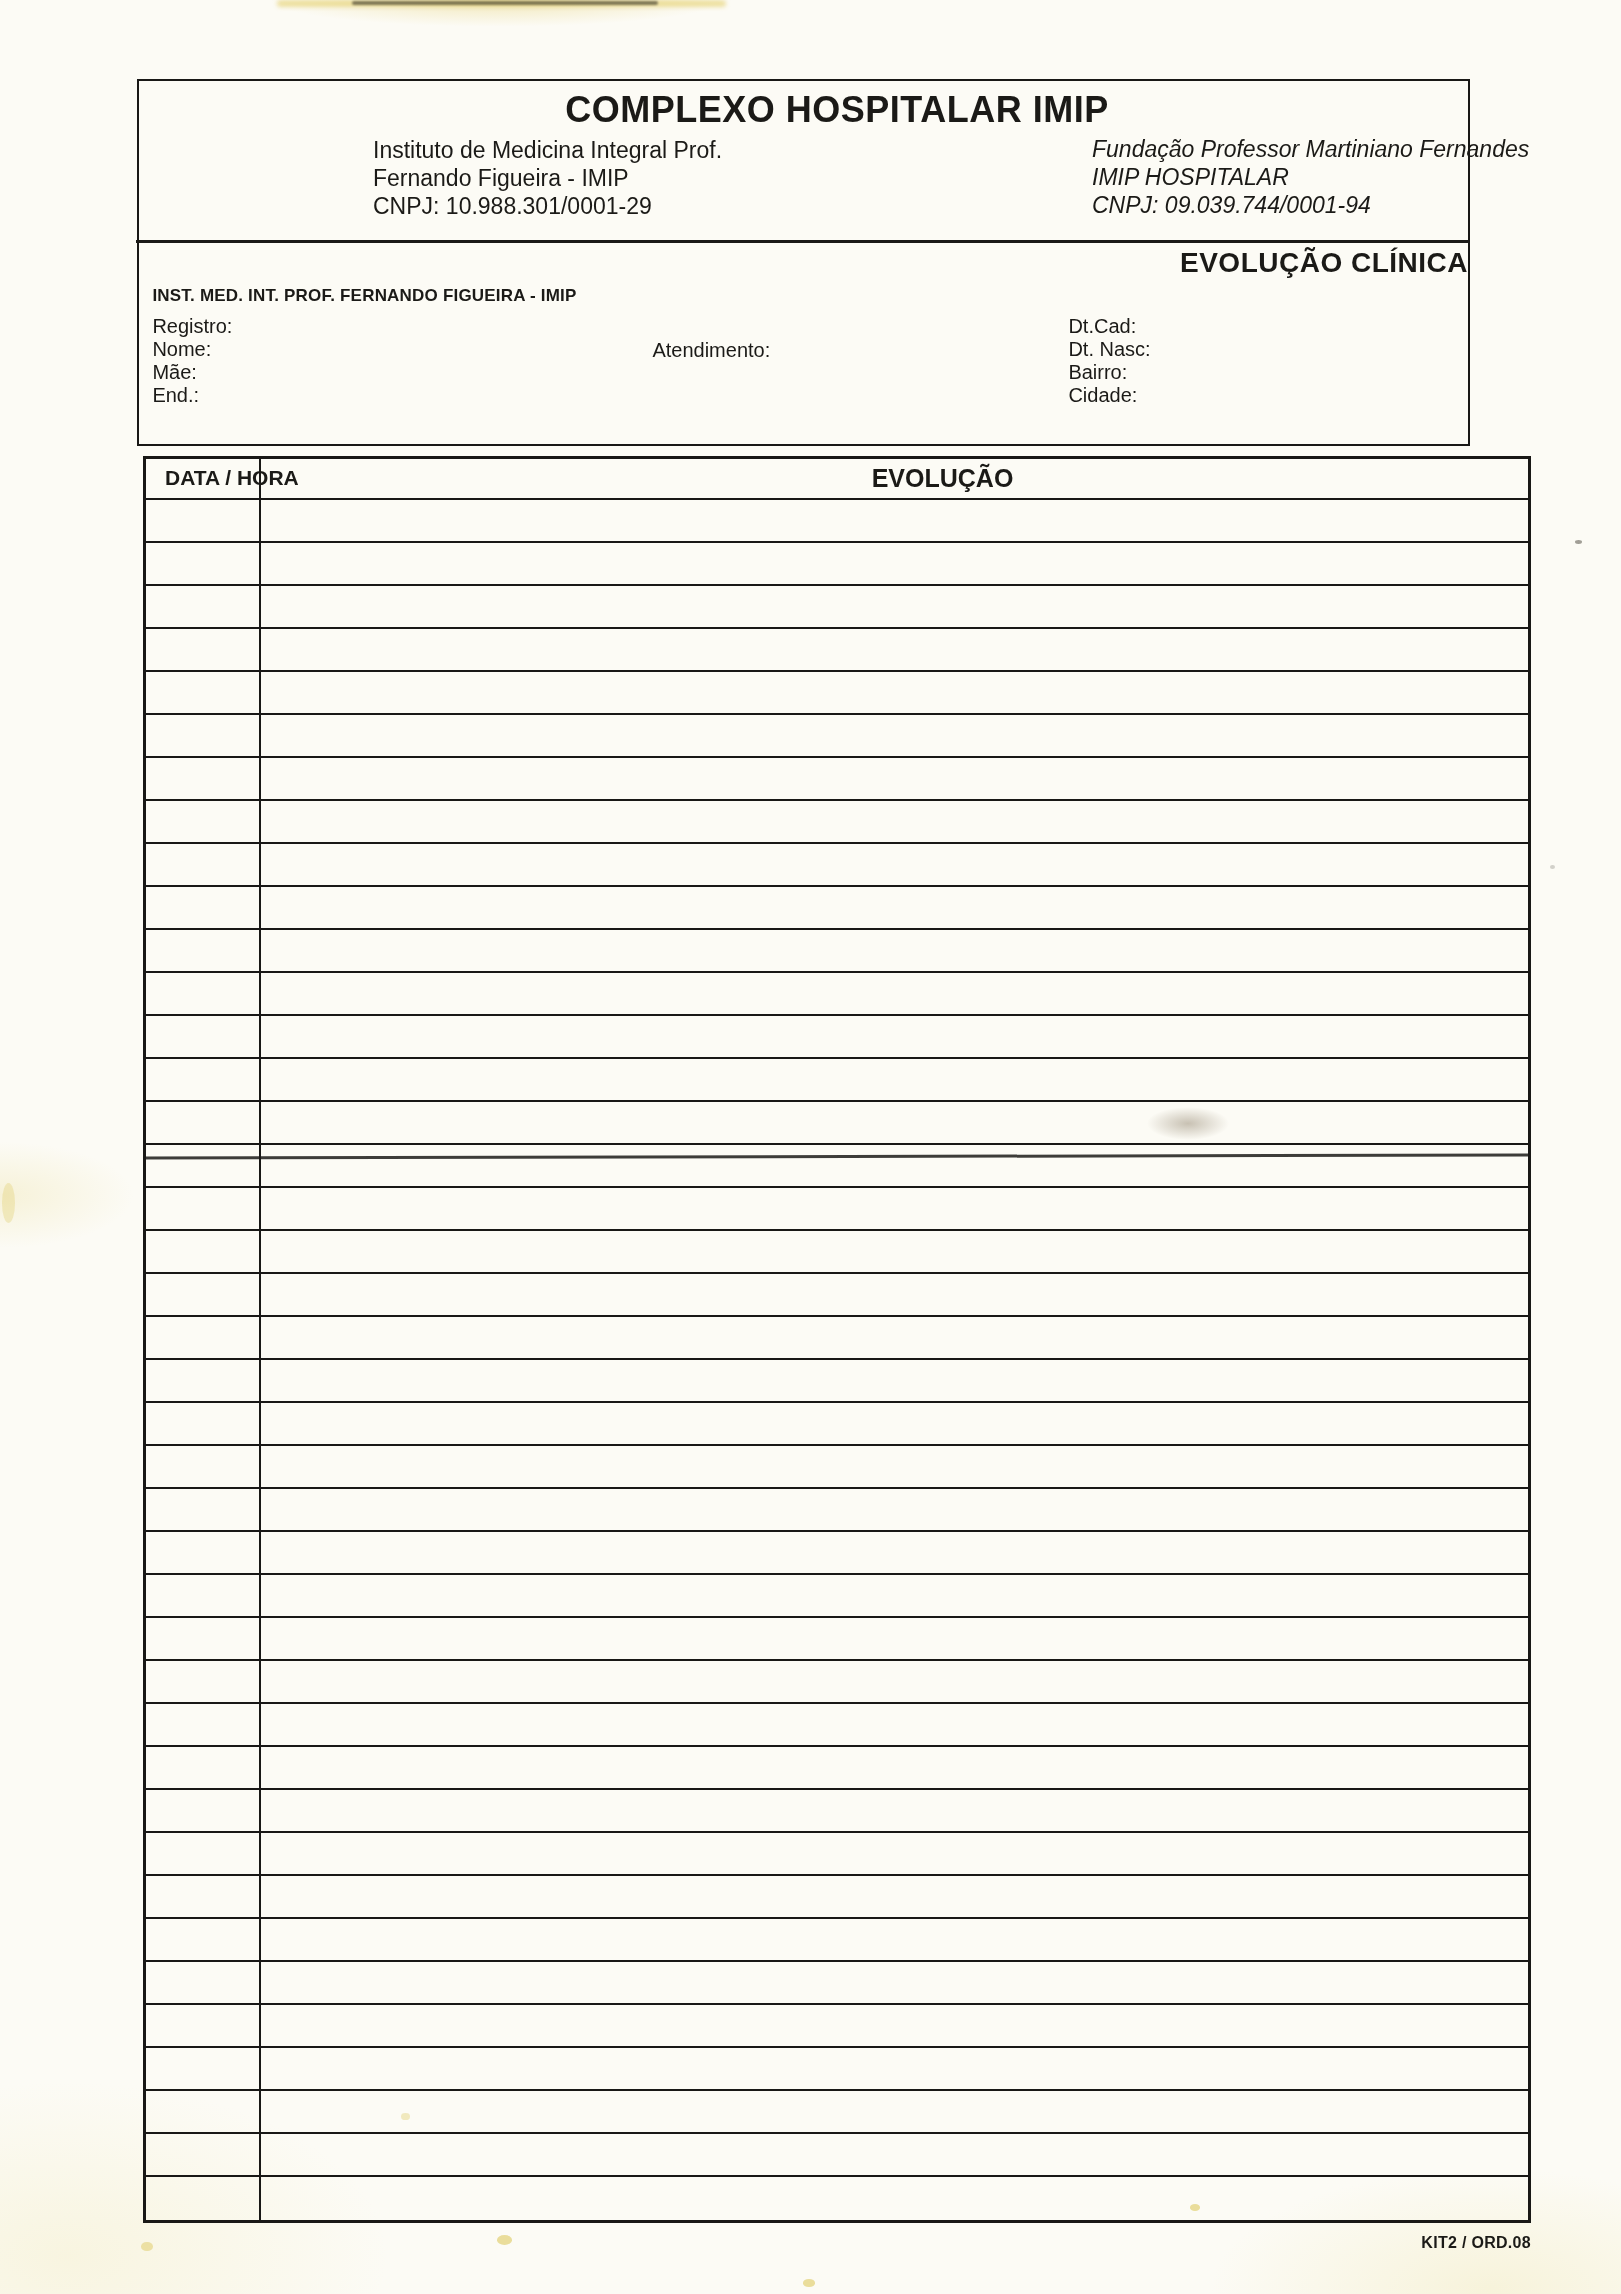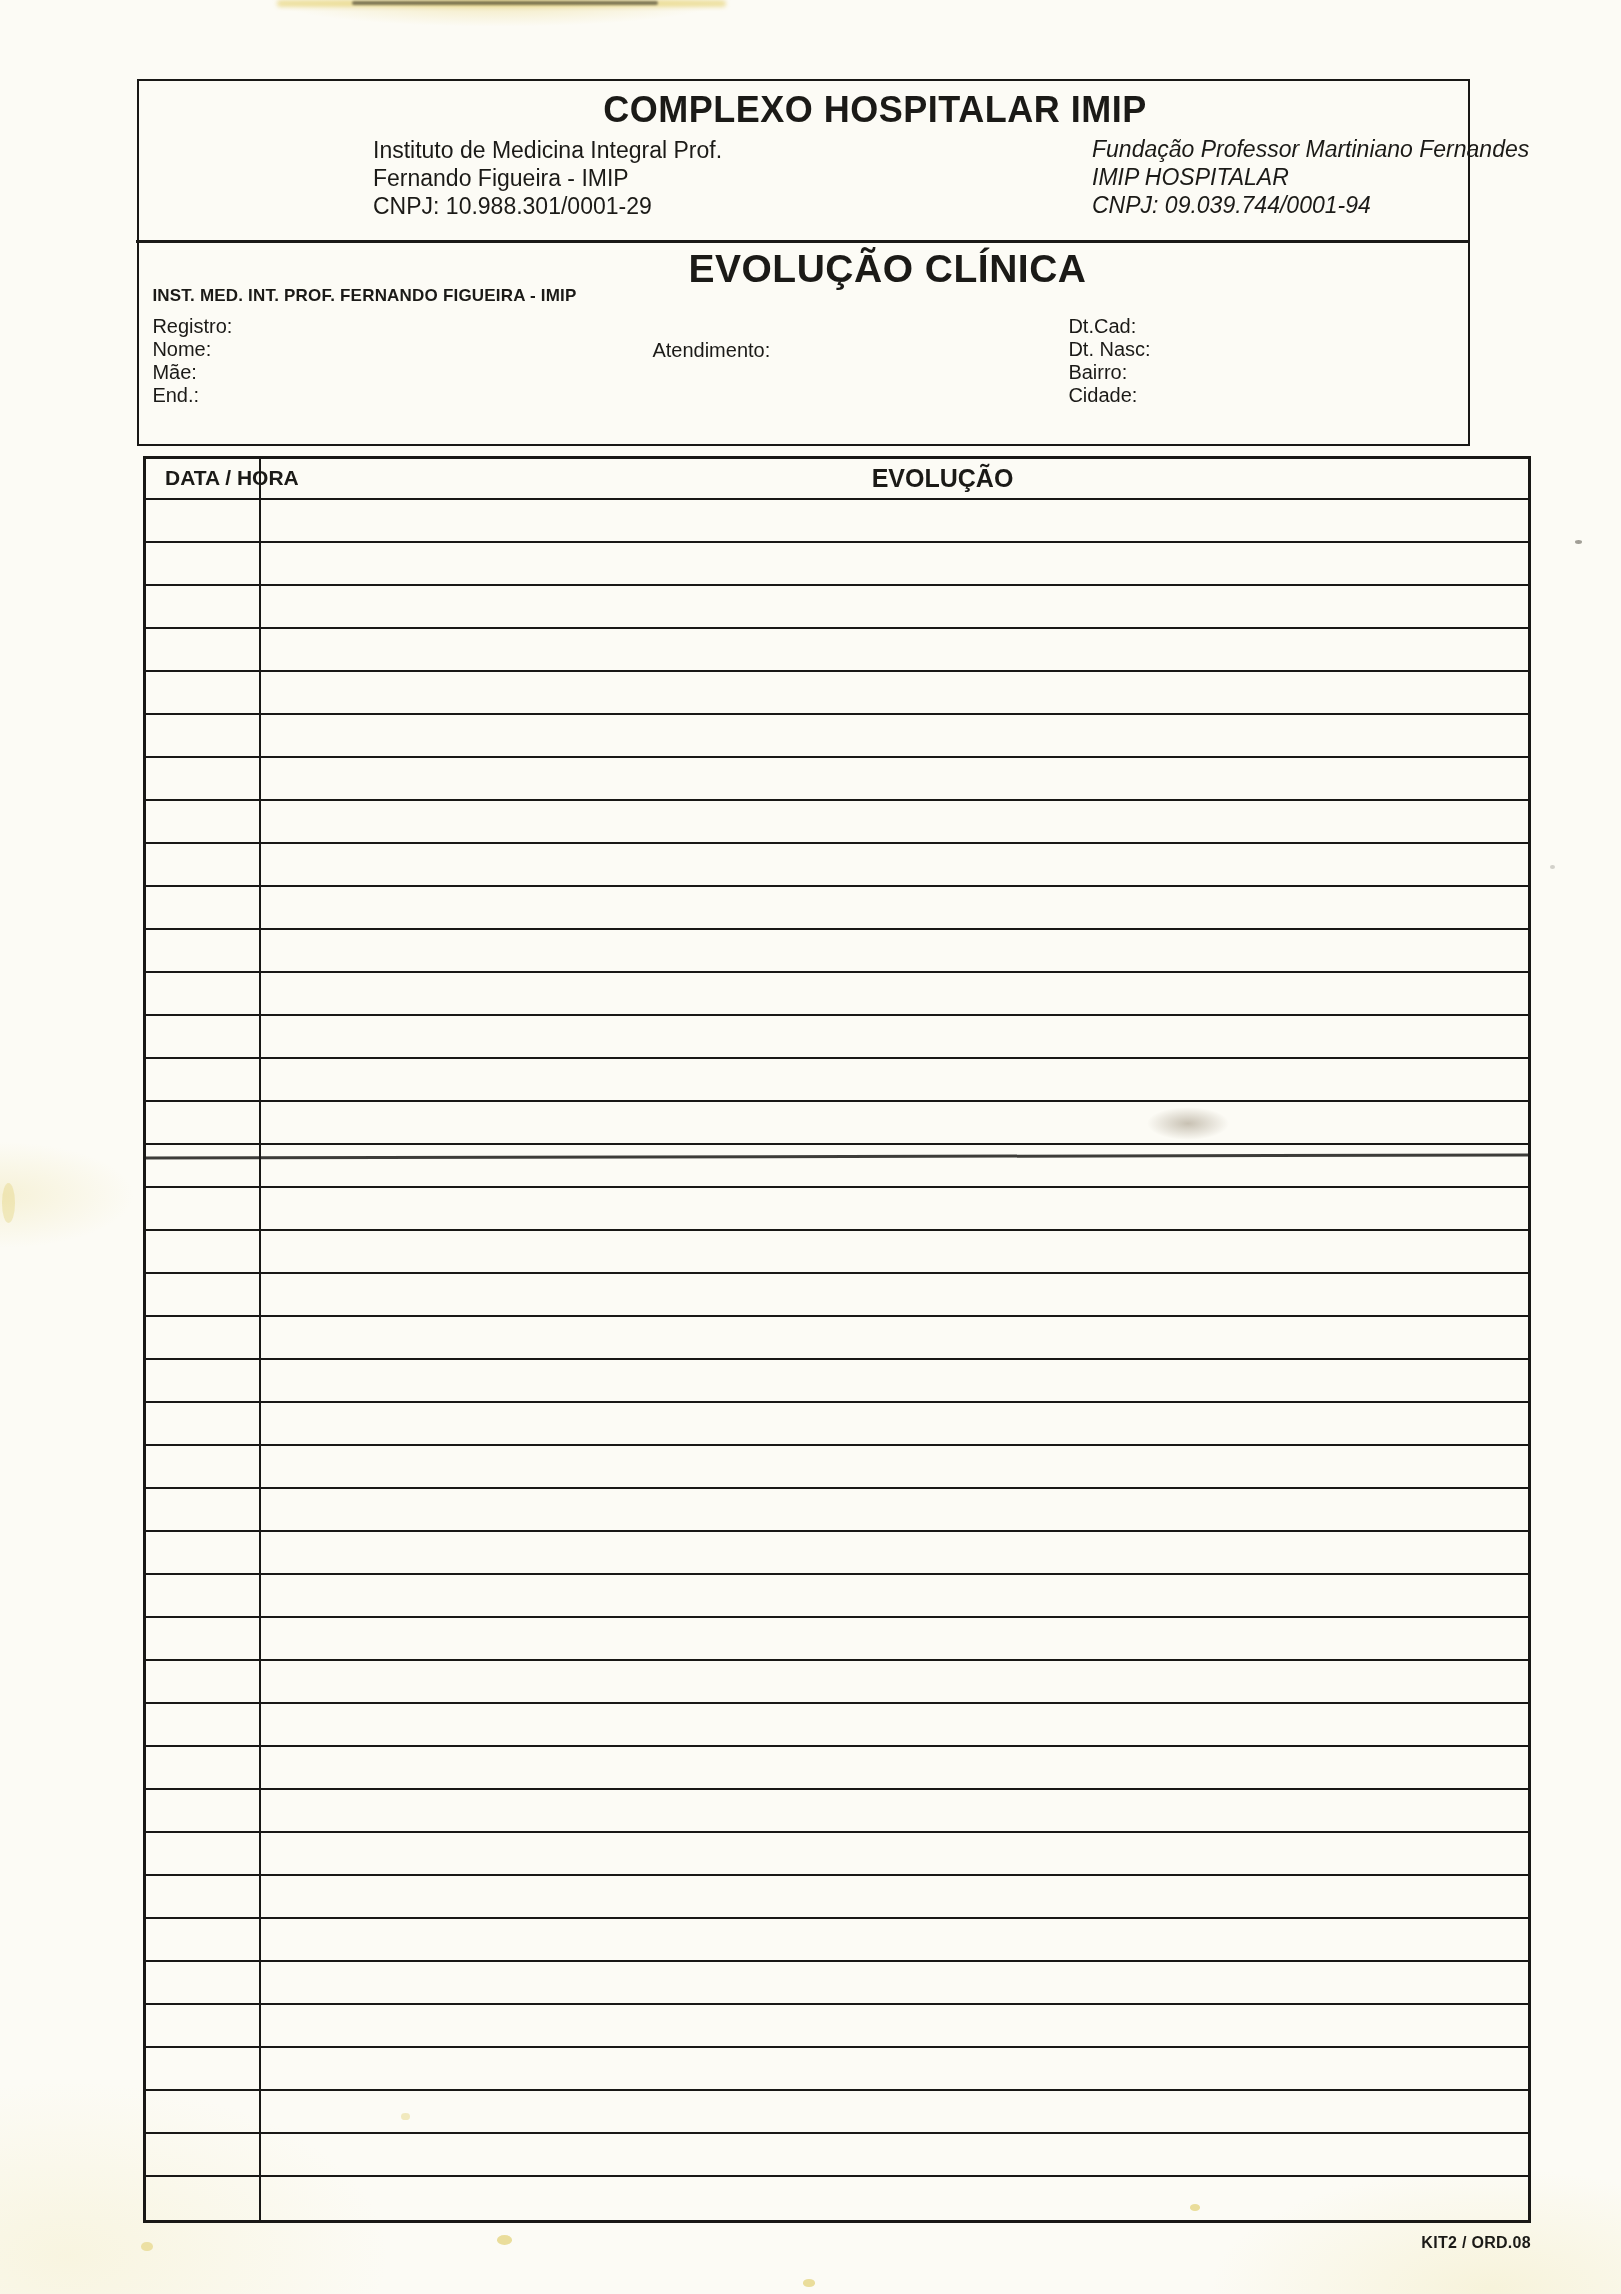--- a/index.html
+++ b/index.html
@@ -19,35 +19,35 @@
       #fcfbf5;
   }
   .ink{background:#1b1a17;}
   
   .header-box{
     position:absolute;left:137px;top:79px;width:1333px;height:367px;
     border:2.9px solid #191816;box-sizing:border-box;overflow:visible;
   }
   .form-title{
     position:absolute;top:7.6px;left:0;width:100%;text-align:center;text-indent:67px;
-    font-size:36px;font-weight:700;letter-spacing:0.5px;white-space:nowrap;padding-left:38px;
+    font-size:36px;font-weight:700;letter-spacing:0.5px;white-space:nowrap;
   }
   .logo{position:absolute;left:27px;top:7.6px;width:229px;height:163px;}
   .logo svg{position:absolute;left:59px;top:5.7px;width:78px;height:98px;}
   .wordmark{
     position:absolute;left:9.6px;top:92px;
     font-family:"Liberation Serif",serif;font-size:73px;line-height:1;color:#181613;
   }
   .org-block{position:absolute;font-size:23px;line-height:28px;white-space:nowrap;}
   .org-left{left:234px;top:55px;}
   .org-right{left:953px;top:54px;font-style:italic;}
   .sep{position:absolute;left:-2.9px;top:159px;width:1333px;height:2.9px;}
   .section-title{
-    position:absolute;top:166px;left:0;width:100%;text-align:center;text-indent:168px;
-    font-size:39px;font-weight:700;letter-spacing:0.5px;white-space:nowrap;
+    position:absolute;top:166px;left:0;width:100%;text-align:right;text-indent:168px;
+    font-size:28px;font-weight:700;letter-spacing:0.5px;white-space:nowrap;
   }
   .inst-line{position:absolute;left:13.4px;top:205px;font-size:17px;font-weight:700;letter-spacing:0.2px;white-space:nowrap;}
   .fields{position:absolute;left:13.4px;top:234px;width:1310px;font-size:20px;}
   .frow{position:relative;height:23px;}
   .fl{position:absolute;top:0;white-space:nowrap;}
   .c1{left:0;} .c2{left:500px;margin-top:24px;} .c3{left:916px;}
   
   .etable{
     position:absolute;left:143px;top:456px;width:1388px;
     border:3.8px solid #191816;box-sizing:border-box;

